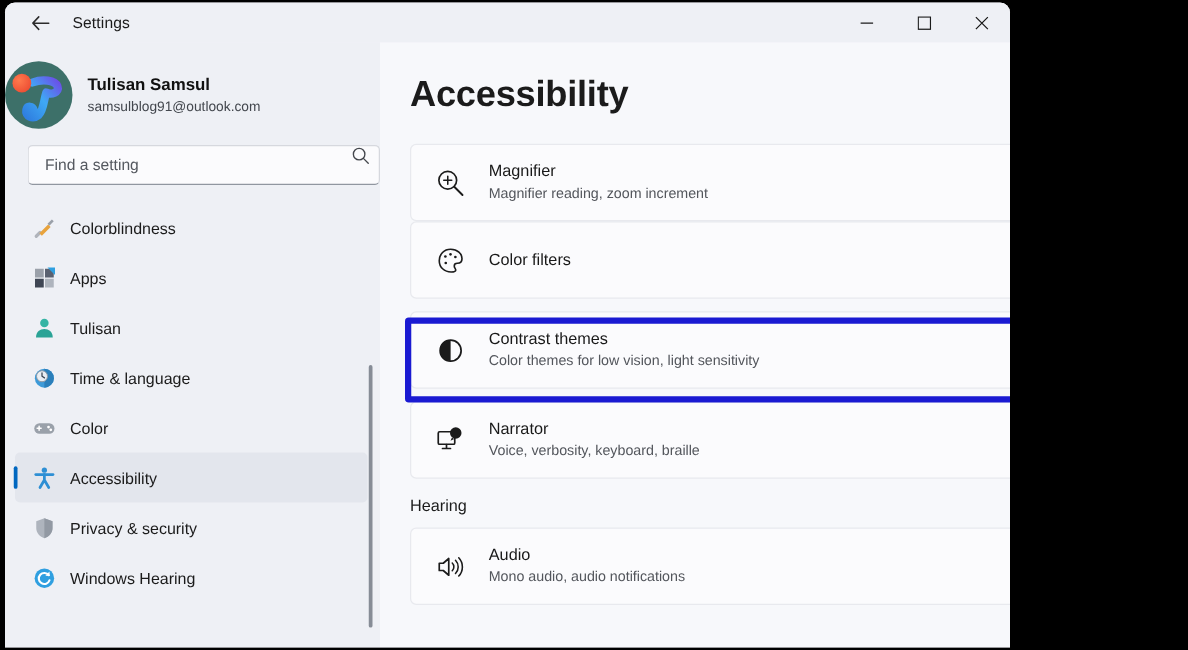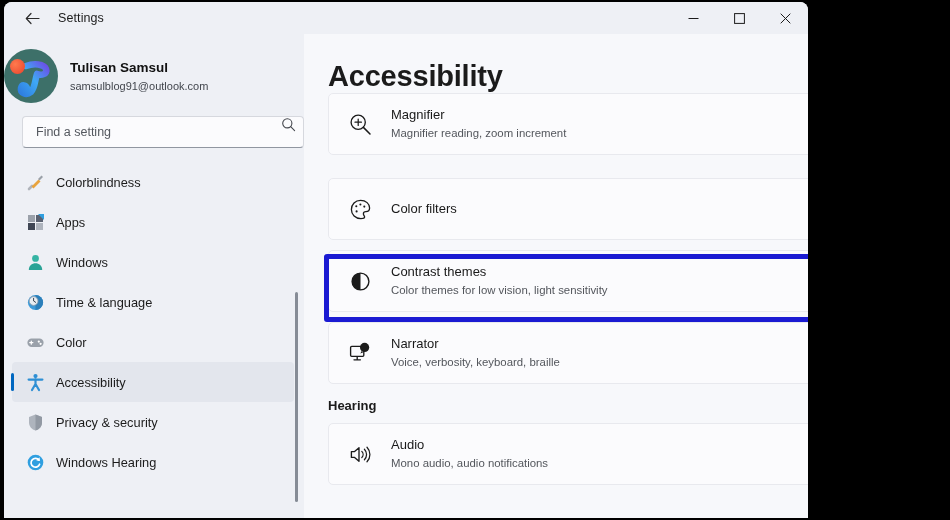--- a/index.html
+++ b/index.html
@@ -162,21 +162,21 @@
   }
   .card-text { flex: 1; line-height: 1.28; }
   .card-title { font-size: 13px; color: #191919; }
   .card-sub { font-size: 11.4px; color: #53565c; margin-top: 2px; }
   .card-chev {
     width: 44px; flex: none;
     display: flex; align-items: center; justify-content: center;
   }
   .section-head {
     margin: 14px 0 10px 24px;
-    font-size: 13px; font-weight: 700; color: #1b1b1b;
+    font-size: 13px; font-weight: 400; color: #1b1b1b;
   }
   #highlight-box {
     position: absolute;
     left: 320px; top: 252px;
     width: 602px; height: 68px;
     border: 5px solid #1a1ad2;
     border-radius: 3px;
     box-sizing: border-box;
     pointer-events: none;
   }
@@ -279,21 +279,21 @@
       </div>
 
       <div class="nav-item">
 
         <div class="nav-icon">
           <svg width="19" height="19" viewBox="0 0 19 19">
             <circle cx="9.5" cy="5.4" r="3.4" fill="#35b4a4"></circle>
             <path d="M2.8 17 C2.8 12.4 6 10.2 9.5 10.2 C13 10.2 16.2 12.4 16.2 17 Z" fill="#2aa396"></path>
           </svg>
         </div>
-        <div class="nav-label">Windows</div>
+        <div class="nav-label">Tulisan</div>
       </div>
 
       <div class="nav-item">
 
         <div class="nav-icon">
           <svg width="19" height="19" viewBox="0 0 19 19">
             <circle cx="9.5" cy="9.5" r="7.6" fill="#3d9ad8"></circle>
             <path d="M9.5 1.9 A7.6 7.6 0 0 1 9.5 17.1 Z" fill="#2b7fba"></path>
             <circle cx="7.6" cy="8" r="4.4" fill="#e9eef3" stroke="#8d99a6" stroke-width="0.8"></circle>
             <path d="M7.6 5.3 V8 L9.6 9.3" stroke="#3a4450" stroke-width="1" fill="none" stroke-linecap="round"></path>
@@ -352,40 +352,40 @@
 
     </div>
 
     <div id="sidebar-scroll"></div>
   </div>
 
   <div id="main">
 
     <div id="page-title">Accessibility</div>
 
-    <div class="card" style="">
+    <div class="card" style="margin-top:22px">
       <div class="card-icon">
         <svg width="25" height="25" viewBox="0 0 25 25">
           <circle cx="10.2" cy="10.2" r="7.1" fill="none" stroke="#1b1b1b" stroke-width="1.35"></circle>
           <path d="M10.2 7 V13.4 M7 10.2 H13.4" stroke="#1b1b1b" stroke-width="1.25" stroke-linecap="round"></path>
           <path d="M15.4 15.4 L22 22" stroke="#1b1b1b" stroke-width="1.5" stroke-linecap="round"></path>
         </svg>
       </div>
       <div class="card-text">
         <div class="card-title">Magnifier</div>
         <div class="card-sub">Magnifier reading, zoom increment</div>
       </div>
       <div class="card-chev">
         <svg width="13" height="13" viewBox="0 0 13 13">
           <path d="M4 1.6 L9 6.5 L4 11.4" fill="none" stroke="#3c3f44" stroke-width="1.25" stroke-linecap="round" stroke-linejoin="round"></path>
         </svg>
       </div>
     </div>
 
-    <div class="card" style="margin-top:23px">
+    <div class="card" style="margin-top:0">
       <div class="card-icon">
         <svg width="25" height="25" viewBox="0 0 25 25">
           <path d="M12.5 3.4 C18 3.4 21.6 6.8 21.6 11 C21.6 13.7 19.6 14.6 17.9 14.6 C16.6 14.6 15.4 15.3 15.4 16.7 C15.4 18.4 16.6 18.8 16.6 20 C16.6 21 15.5 21.6 12.9 21.6 C7.4 21.6 3.4 17.7 3.4 12.5 C3.4 7.3 7.3 3.4 12.5 3.4 Z" fill="none" stroke="#1b1b1b" stroke-width="1.3" stroke-linejoin="round"></path>
           <circle cx="8.3" cy="9.2" r="1.05" fill="#1b1b1b"></circle>
           <circle cx="12.4" cy="7.5" r="1.05" fill="#1b1b1b"></circle>
           <circle cx="16.3" cy="9.6" r="1.05" fill="#1b1b1b"></circle>
           <circle cx="8.6" cy="14.4" r="1.05" fill="#1b1b1b"></circle>
         </svg>
       </div>
       <div class="card-text">

